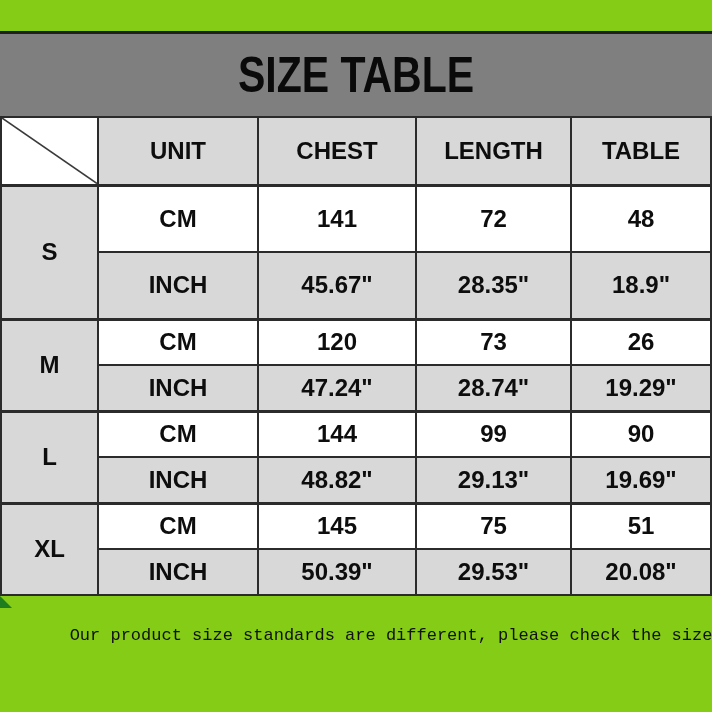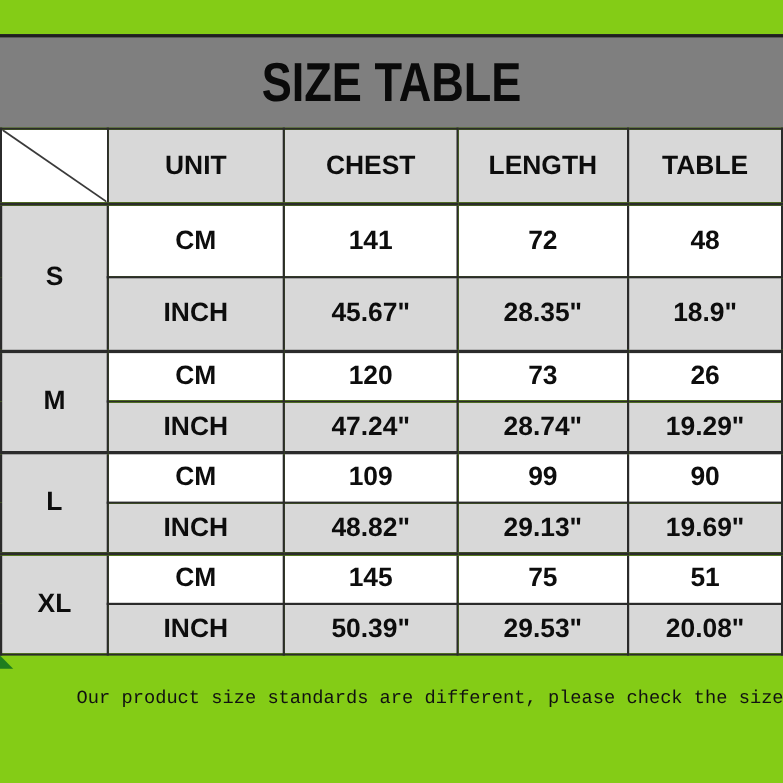--- a/index.html
+++ b/index.html
@@ -152,21 +152,21 @@
     <tr class="row-mlxl">
       <td class="gray">INCH</td>
       <td class="gray">47.24"</td>
       <td class="gray">28.74"</td>
       <td class="gray">19.29"</td>
     </tr>
 
     <tr class="row-mlxl group-start">
       <td class="gray size-label" rowspan="2">L</td>
       <td>CM</td>
-      <td>109</td>
+      <td>144</td>
       <td>99</td>
       <td>90</td>
     </tr>
     <tr class="row-mlxl">
       <td class="gray">INCH</td>
       <td class="gray">48.82"</td>
       <td class="gray">29.13"</td>
       <td class="gray">19.69"</td>
     </tr>
 

